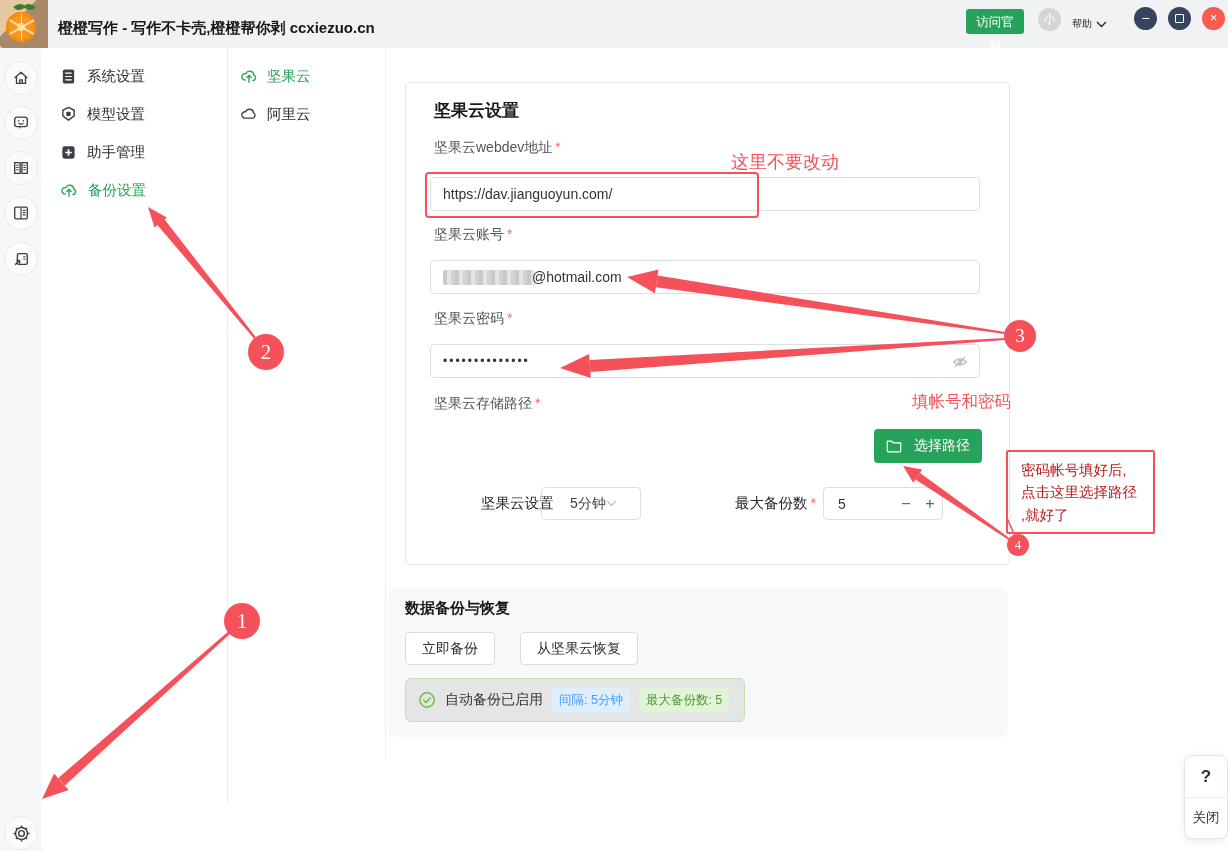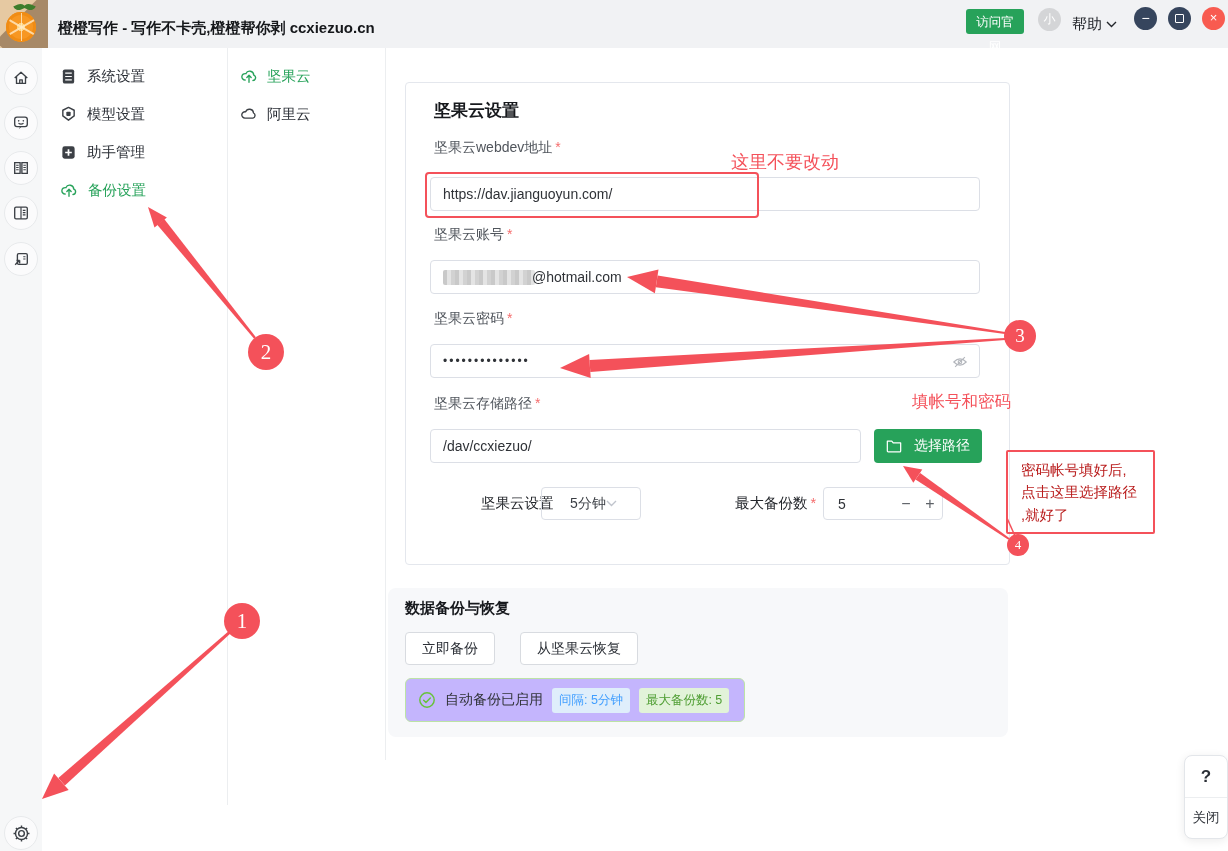--- a/index.html
+++ b/index.html
@@ -16,21 +16,21 @@
   .logo .seg{position:absolute;left:20.5px;top:13px;width:1.5px;height:28px;background:rgba(255,235,200,.8);}
   .logo .seg.s2{transform:rotate(60deg);} .logo .seg.s3{transform:rotate(120deg);}
   .logo .leaf{position:absolute;width:11px;height:6px;background:#3e7d2c;border-radius:0 8px 0 8px;}
   .logo .leaf.l1{left:14px;top:4px;transform:rotate(-25deg);}
   .logo .leaf.l2{left:24px;top:4px;transform:rotate(25deg) scaleX(-1);}
   .hdr-title{position:absolute;left:58px;top:4px;height:48px;line-height:48px;font-size:15px;font-weight:bold;color:#15171a;}
   .visit-btn{position:absolute;left:966px;top:9px;width:58px;height:25px;background:#27a25a;color:#fff;
     border:none;border-radius:3px;font-size:12.5px;line-height:25px;text-align:center;font-family:inherit;}
   .size-toggle{position:absolute;left:1038px;top:8px;width:23px;height:23px;border-radius:50%;background:#d4d5d7;
     color:#fff;font-size:12px;line-height:23px;text-align:center;}
-  .help{position:absolute;left:1072px;top:0;height:48px;line-height:48px;font-size:15px;color:#23262b;display:flex;align-items:center;gap:4px;}
+  .help{position:absolute;left:1072px;top:0;height:48px;line-height:48px;font-size:10px;color:#23262b;display:flex;align-items:center;gap:4px;}
   .winbtn{position:absolute;top:7px;width:23px;height:23px;border-radius:50%;color:#fff;text-align:center;line-height:22px;font-size:14px;}
   .winbtn.min{left:1134px;background:#36455d;}
   .winbtn.max{left:1168px;background:#36455d;}
   .winbtn.max .sq{display:inline-block;width:7px;height:7px;border:1.5px solid #fff;border-radius:1px;margin-top:7px;}
   .winbtn.close{left:1202px;background:#f85b50;font-size:13px;}
 
   
   .rail{position:absolute;left:0;top:48px;width:42px;height:803px;background:#f6f7f8;}
   .railbtn{position:absolute;left:4px;width:32px;height:32px;border:1px solid #e8eaec;border-radius:50%;
     background:#fbfbfc;display:flex;align-items:center;justify-content:center;}
@@ -68,21 +68,21 @@
     display:flex;align-items:center;box-sizing:border-box;font-size:14px;color:#2f3237;}
   .stepper .val{padding-left:14px;flex:1;}
   .stepper .op{width:24px;text-align:center;color:#5d6167;font-size:16px;cursor:pointer;}
 
   
   .bpanel{position:absolute;left:388px;top:588px;width:620px;height:149px;background:#f7f8fa;border-radius:8px;}
   .bpanel-title{position:absolute;left:17px;top:11px;font-size:15px;font-weight:bold;color:#17191d;}
   .bbtn{position:absolute;top:44px;height:33px;background:#fff;border:1px solid #d8dbe0;border-radius:4px;
     font-size:14px;color:#2b2f36;font-family:inherit;padding:5px 16px;}
   .bbtn.b1{left:17px;} .bbtn.b2{left:113px;margin-left:19px;}
-  .status{position:absolute;left:17px;top:90px;width:340px;height:44px;background:#c4b5fd;border:1px solid #bce3a5;
+  .status{position:absolute;left:17px;top:90px;width:340px;height:44px;background:#e5e5e5;border:1px solid #bce3a5;
     border-radius:6px;display:flex;align-items:center;padding:0 12px;box-sizing:border-box;gap:9px;}
   .status-text{font-size:14px;color:#303338;}
   .badge{font-size:12.5px;border-radius:3px;padding:4px 7px;white-space:nowrap;}
   .badge.blue{background:#dfeefb;color:#409eff;}
   .badge.green{background:#e2f3d9;color:#4f9e33;}
 
   
   .helpw{position:absolute;left:1184px;top:755px;width:42px;height:82px;background:#fff;border:1px solid #e3e6ea;
     border-radius:8px;box-shadow:0 2px 10px rgba(0,0,0,.08);}
   .helpw .q{position:absolute;left:0;top:0;width:100%;height:41px;line-height:41px;text-align:center;
@@ -255,23 +255,20 @@
           <path d="M2 9 q7-7 14 0 q-7 7-14 0z" fill="none" stroke="#b3b6bc" stroke-width="1.2"></path>
           <circle cx="9" cy="9" r="2" fill="none" stroke="#b3b6bc" stroke-width="1.2"></circle>
           <path d="M3.5 14.5 L14.5 3.5" stroke="#b3b6bc" stroke-width="1.2"></path>
         </svg>
       </span>
     </div>
 
     <div class="flabel" style="top:312px">
       <span>坚果云存储路径</span><span class="req">*</span>
     </div>
-    <div class="finput" style="top:346px;width:431px">
-      <span>/dav/ccxiezuo/</span>
-    </div>
     <button class="path-btn">
       <svg width="16" height="14" viewBox="0 0 18 15">
         <path d="M1.5 2 h5 l1.6 2 h8.4 v9 a1 1 0 0 1 -1 1 h-13 a1 1 0 0 1 -1 -1 z" fill="none" stroke="#fff" stroke-width="1.4" stroke-linejoin="round"></path>
       </svg>
       <span>选择路径</span>
     </button>
 
     <div class="row-label" style="left:75px;top:404px">坚果云设置</div>
     <div class="select-box">
       <span>5分钟</span>

